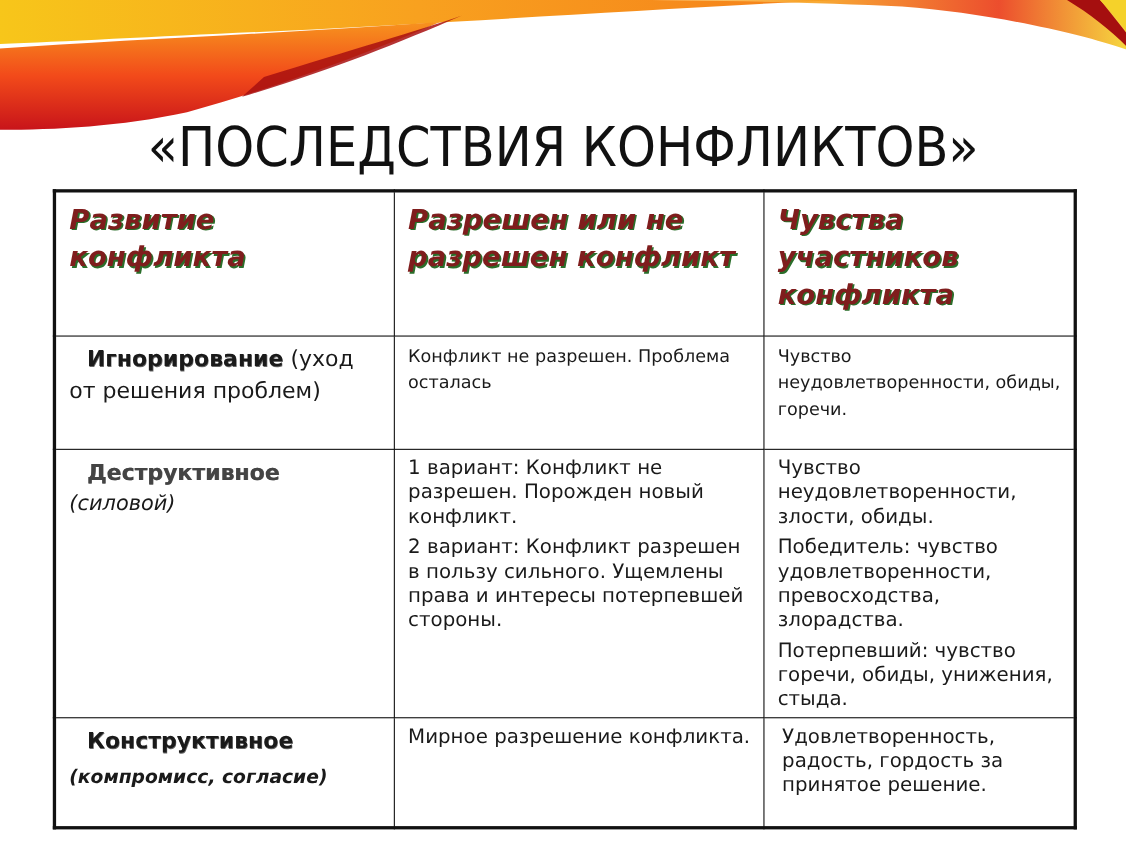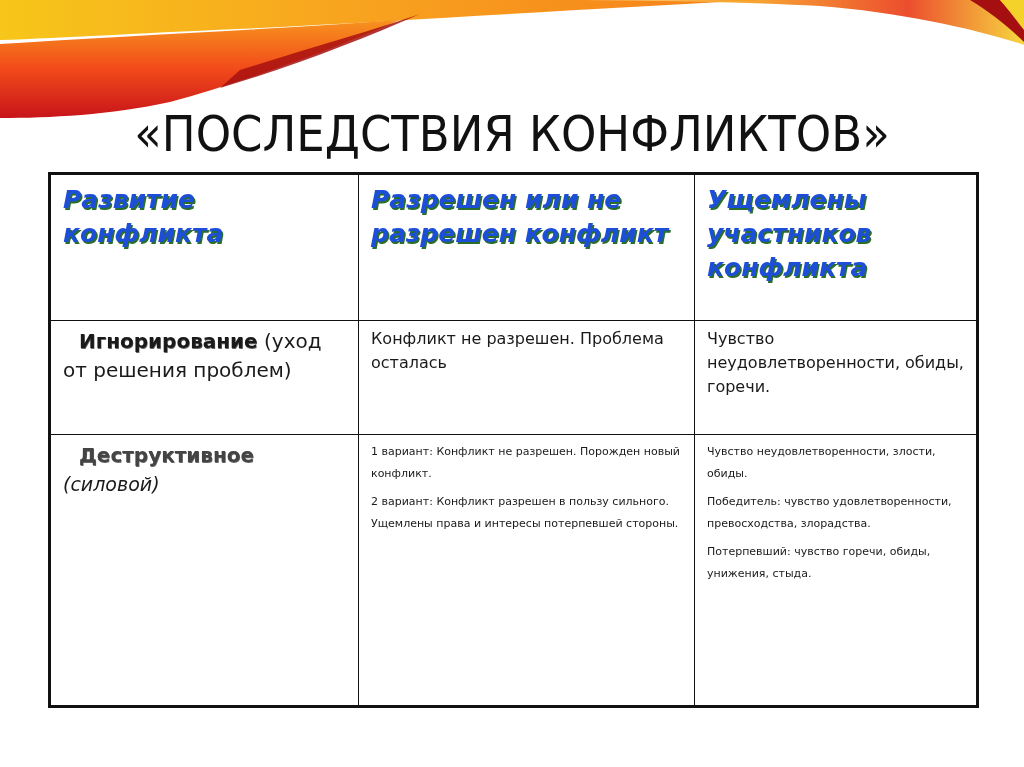--- a/index.html
+++ b/index.html
@@ -61,21 +61,21 @@
     tr.row-1 { height: 103px; }
     tr.row-2 { height: 244px; }
     tr.row-3 { height: 100px; }
 
     .head-text {
       font-family: "DejaVu Sans", sans-serif;
       font-weight: bold;
       font-style: italic;
       font-size: 25px;
       line-height: 34px;
-      color: #1d4ed8;
+      color: #7f1d1d;
       text-shadow: 1.5px 1.5px 0 #2a6e2a;
       padding-top: 2px;
     }
     .row-title {
       font-family: "DejaVu Sans", sans-serif;
       font-size: 20px;
       line-height: 29px;
       color: #1a1a1a;
     }
     .row-title .strong {
@@ -91,21 +91,21 @@
       font-style: italic;
     }
     .row-sub.bold {
       font-weight: bold;
       font-size: 17px;
       line-height: 30px;
       padding-top: 4px;
     }
     .cell-text {
       font-family: "DejaVu Sans", sans-serif;
-      font-size: 11px;
+      font-size: 18px;
       line-height: 22px;
       color: #1a1a1a;
     }
     .cell-text.lg {
       font-size: 16px;
       line-height: 24px;
     }
     .para + .para { margin-top: 6px; }
     .indent { padding-left: 4px; }
   </style>
@@ -154,21 +154,21 @@
   </colgroup>
   <tbody>
       <tr class="head-row">
     <th>
       <div class="head-text">Развитие конфликта</div>
     </th>
     <th>
       <div class="head-text">Разрешен или не разрешен конфликт</div>
     </th>
     <th>
-      <div class="head-text">Ущемлены участников конфликта</div>
+      <div class="head-text">Чувства участников конфликта</div>
     </th>
   </tr>
 
   <tr class="row-1">
     <td>
       <div class="row-title"><span class="strong">Игнорирование</span><span> (уход от решения проблем)</span></div>
     </td>
     <td>
       <div class="cell-text lg">Конфликт не разрешен. Проблема осталась</div>
     </td>
@@ -186,14 +186,26 @@
       <div class="cell-text para">1 вариант: Конфликт не разрешен. Порожден новый конфликт.</div>
       <div class="cell-text para">2 вариант: Конфликт разрешен в пользу сильного. Ущемлены права и интересы потерпевшей стороны.</div>
     </td>
     <td>
       <div class="cell-text para">Чувство неудовлетворенности, злости, обиды.</div>
       <div class="cell-text para">Победитель: чувство удовлетворенности, превосходства, злорадства.</div>
       <div class="cell-text para">Потерпевший: чувство горечи, обиды, унижения, стыда.</div>
     </td>
   </tr>
 
+  <tr class="row-3">
+    <td>
+      <div class="row-title"><span class="strong">Конструктивное</span></div>
+      <div class="row-sub bold">(компромисс, согласие)</div>
+    </td>
+    <td>
+      <div class="cell-text">Мирное разрешение конфликта.</div>
+    </td>
+    <td>
+      <div class="cell-text indent">Удовлетворенность, радость, гордость за принятое решение.</div>
+    </td>
+  </tr>
 </tbody>
   </table>
 
 </body></html>

